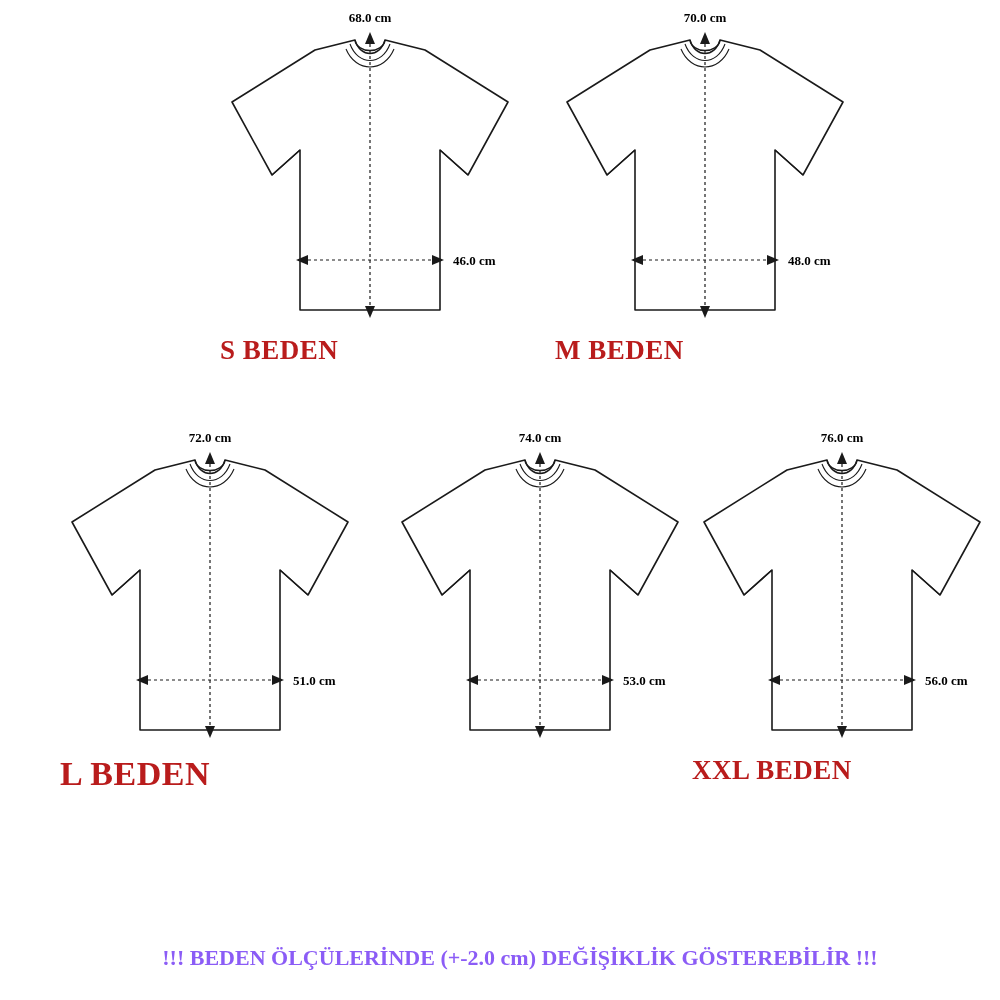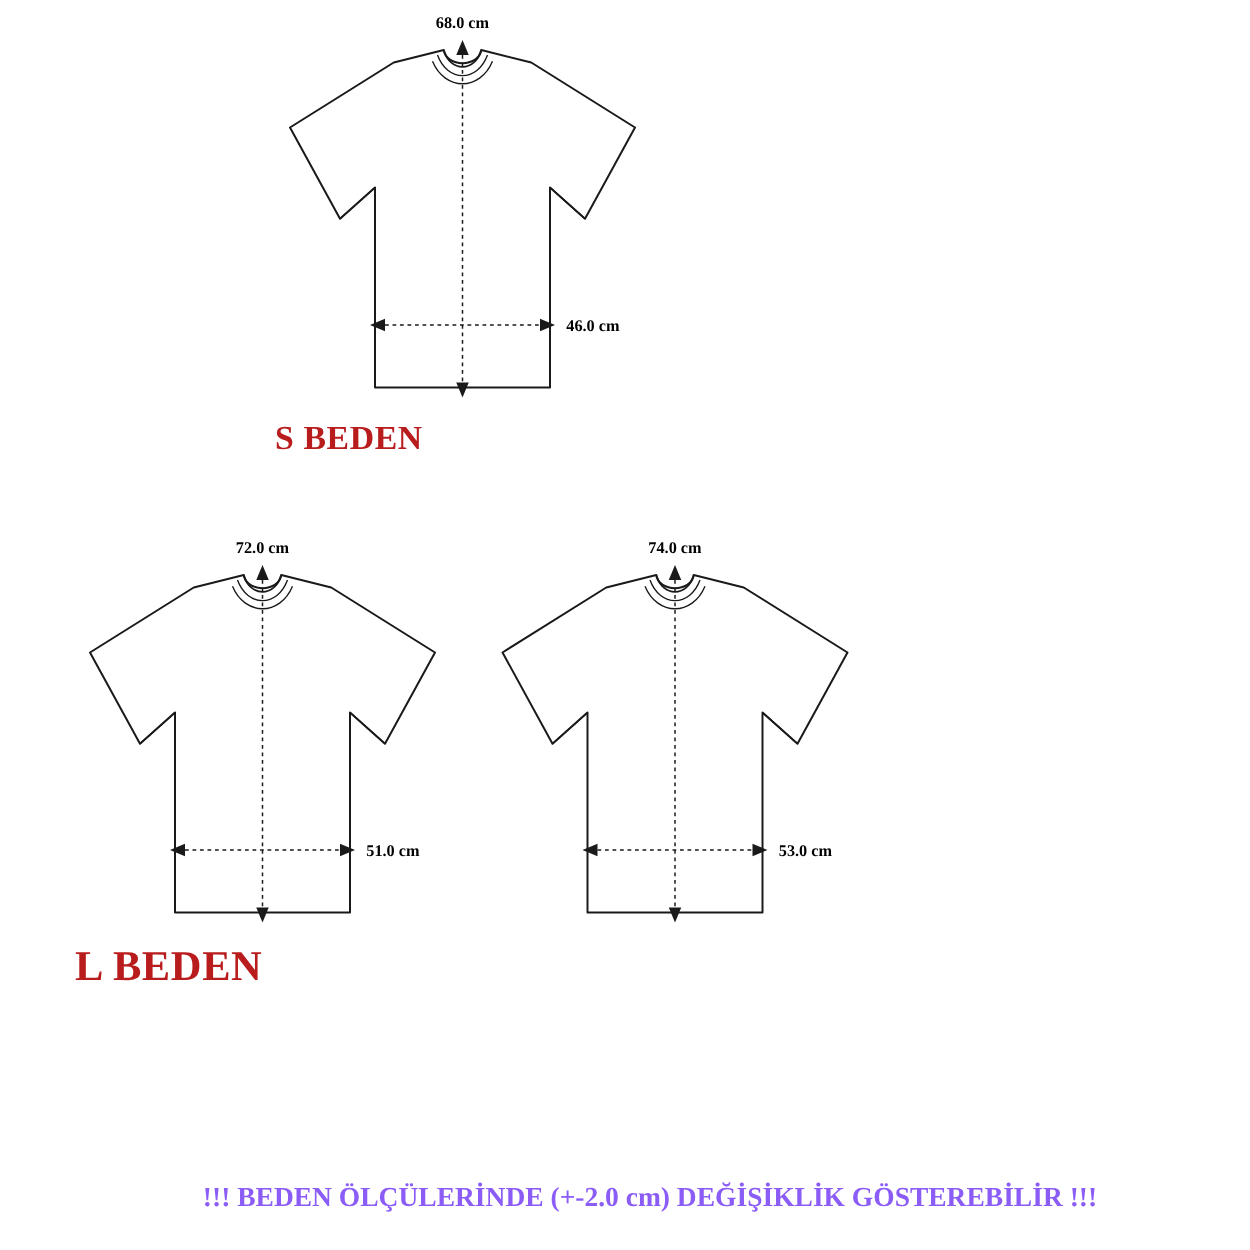--- a/index.html
+++ b/index.html
@@ -74,20 +74,40 @@
       <line x1="82" y1="250" x2="218" y2="250" stroke="#1a1a1a" stroke-width="1.2" stroke-dasharray="3,3"></line>
       <path d="M76 250 L88 245 L88 255 Z" fill="#1a1a1a"></path>
       <path d="M224 250 L212 245 L212 255 Z" fill="#1a1a1a"></path>
 
       <text class="dim-text" x="150" y="12" text-anchor="middle" font-size="13">68.0 cm</text>
       <text class="dim-text" x="233" y="255" text-anchor="start" font-size="13">46.0 cm</text>
     </svg>
     <div class="size-label" style="top:325px; font-size:27px;">S BEDEN</div>
   </div>
 
+  <div class="shirt-cell" style="left:535px; top:10px; width:300px; height:360px;">
+    <svg class="shirt-svg" width="300" height="320" viewBox="0 0 300 320">
+      <path d="M135 30 L95 40 L12 92 L52 165 L80 140 L80 300 L220 300 L220 140 L248 165 L288 92 L205 40 L165 30
+               C163 44 137 44 135 30 Z" fill="#ffffff" stroke="#1a1a1a" stroke-width="1.6" stroke-linejoin="round"></path>
+      <path d="M135 30 C140 48 160 48 165 30" fill="none" stroke="#1a1a1a" stroke-width="1.4"></path>
+      <path d="M130 34 C138 56 162 56 170 34" fill="none" stroke="#1a1a1a" stroke-width="1.1"></path>
+      <path d="M126 39 C136 63 164 63 174 39" fill="none" stroke="#1a1a1a" stroke-width="1.1"></path>
+      <path d="M80 140 L52 165" fill="none" stroke="#1a1a1a" stroke-width="1.2"></path>
+      <path d="M220 140 L248 165" fill="none" stroke="#1a1a1a" stroke-width="1.2"></path>
+      <line x1="150" y1="28" x2="150" y2="300" stroke="#1a1a1a" stroke-width="1.2" stroke-dasharray="3,3"></line>
+      <path d="M150 22 L145 34 L155 34 Z" fill="#1a1a1a"></path>
+      <path d="M150 308 L145 296 L155 296 Z" fill="#1a1a1a"></path>
+      <line x1="82" y1="250" x2="218" y2="250" stroke="#1a1a1a" stroke-width="1.2" stroke-dasharray="3,3"></line>
+      <path d="M76 250 L88 245 L88 255 Z" fill="#1a1a1a"></path>
+      <path d="M224 250 L212 245 L212 255 Z" fill="#1a1a1a"></path>
+      <text class="dim-text" x="150" y="12" text-anchor="middle" font-size="13">70.0 cm</text>
+      <text class="dim-text" x="233" y="255" text-anchor="start" font-size="13">48.0 cm</text>
+    </svg>
+    <div class="size-label" style="top:325px; font-size:27px;">M BEDEN</div>
+  </div>
 
   <div class="shirt-cell" style="left:40px; top:430px; width:300px; height:360px;">
     <svg class="shirt-svg" width="300" height="320" viewBox="0 0 300 320">
       <path d="M135 30 L95 40 L12 92 L52 165 L80 140 L80 300 L220 300 L220 140 L248 165 L288 92 L205 40 L165 30
                C163 44 137 44 135 30 Z" fill="#ffffff" stroke="#1a1a1a" stroke-width="1.6" stroke-linejoin="round"></path>
       <path d="M135 30 C140 48 160 48 165 30" fill="none" stroke="#1a1a1a" stroke-width="1.4"></path>
       <path d="M130 34 C138 56 162 56 170 34" fill="none" stroke="#1a1a1a" stroke-width="1.1"></path>
       <path d="M126 39 C136 63 164 63 174 39" fill="none" stroke="#1a1a1a" stroke-width="1.1"></path>
       <path d="M80 140 L52 165" fill="none" stroke="#1a1a1a" stroke-width="1.2"></path>
       <path d="M220 140 L248 165" fill="none" stroke="#1a1a1a" stroke-width="1.2"></path>
@@ -116,16 +136,36 @@
       <path d="M150 22 L145 34 L155 34 Z" fill="#1a1a1a"></path>
       <path d="M150 308 L145 296 L155 296 Z" fill="#1a1a1a"></path>
       <line x1="82" y1="250" x2="218" y2="250" stroke="#1a1a1a" stroke-width="1.2" stroke-dasharray="3,3"></line>
       <path d="M76 250 L88 245 L88 255 Z" fill="#1a1a1a"></path>
       <path d="M224 250 L212 245 L212 255 Z" fill="#1a1a1a"></path>
       <text class="dim-text" x="150" y="12" text-anchor="middle" font-size="13">74.0 cm</text>
       <text class="dim-text" x="233" y="255" text-anchor="start" font-size="13">53.0 cm</text>
     </svg>
   </div>
 
+  <div class="shirt-cell" style="left:672px; top:430px; width:300px; height:360px;">
+    <svg class="shirt-svg" width="300" height="320" viewBox="0 0 300 320">
+      <path d="M135 30 L95 40 L12 92 L52 165 L80 140 L80 300 L220 300 L220 140 L248 165 L288 92 L205 40 L165 30
+               C163 44 137 44 135 30 Z" fill="#ffffff" stroke="#1a1a1a" stroke-width="1.6" stroke-linejoin="round"></path>
+      <path d="M135 30 C140 48 160 48 165 30" fill="none" stroke="#1a1a1a" stroke-width="1.4"></path>
+      <path d="M130 34 C138 56 162 56 170 34" fill="none" stroke="#1a1a1a" stroke-width="1.1"></path>
+      <path d="M126 39 C136 63 164 63 174 39" fill="none" stroke="#1a1a1a" stroke-width="1.1"></path>
+      <path d="M80 140 L52 165" fill="none" stroke="#1a1a1a" stroke-width="1.2"></path>
+      <path d="M220 140 L248 165" fill="none" stroke="#1a1a1a" stroke-width="1.2"></path>
+      <line x1="150" y1="28" x2="150" y2="300" stroke="#1a1a1a" stroke-width="1.2" stroke-dasharray="3,3"></line>
+      <path d="M150 22 L145 34 L155 34 Z" fill="#1a1a1a"></path>
+      <path d="M150 308 L145 296 L155 296 Z" fill="#1a1a1a"></path>
+      <line x1="82" y1="250" x2="218" y2="250" stroke="#1a1a1a" stroke-width="1.2" stroke-dasharray="3,3"></line>
+      <path d="M76 250 L88 245 L88 255 Z" fill="#1a1a1a"></path>
+      <path d="M224 250 L212 245 L212 255 Z" fill="#1a1a1a"></path>
+      <text class="dim-text" x="150" y="12" text-anchor="middle" font-size="13">76.0 cm</text>
+      <text class="dim-text" x="233" y="255" text-anchor="start" font-size="13">56.0 cm</text>
+    </svg>
+    <div class="size-label" style="top:325px; font-size:27px;">XXL BEDEN</div>
+  </div>
 
   <div class="footer-note" style="top:945px; font-size:22px;">!!! BEDEN ÖLÇÜLERİNDE (+-2.0 cm) DEĞİŞİKLİK GÖSTEREBİLİR !!!</div>
 
 </div>
 
 </body></html>

